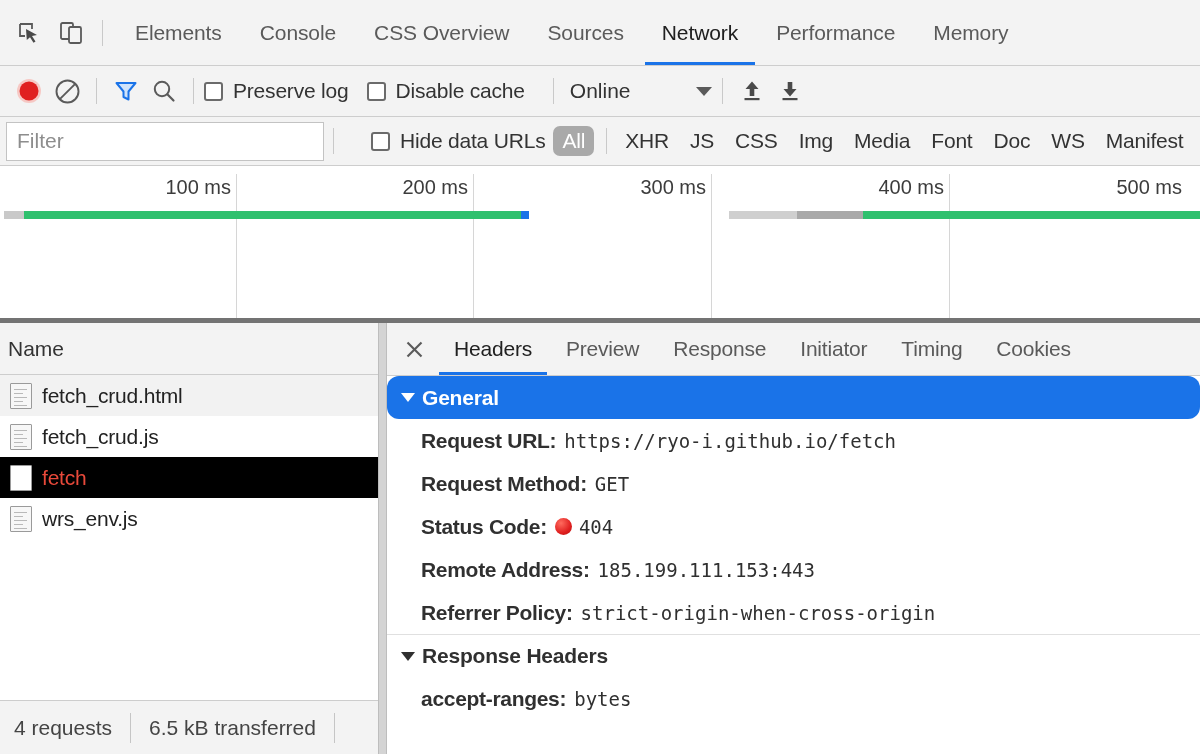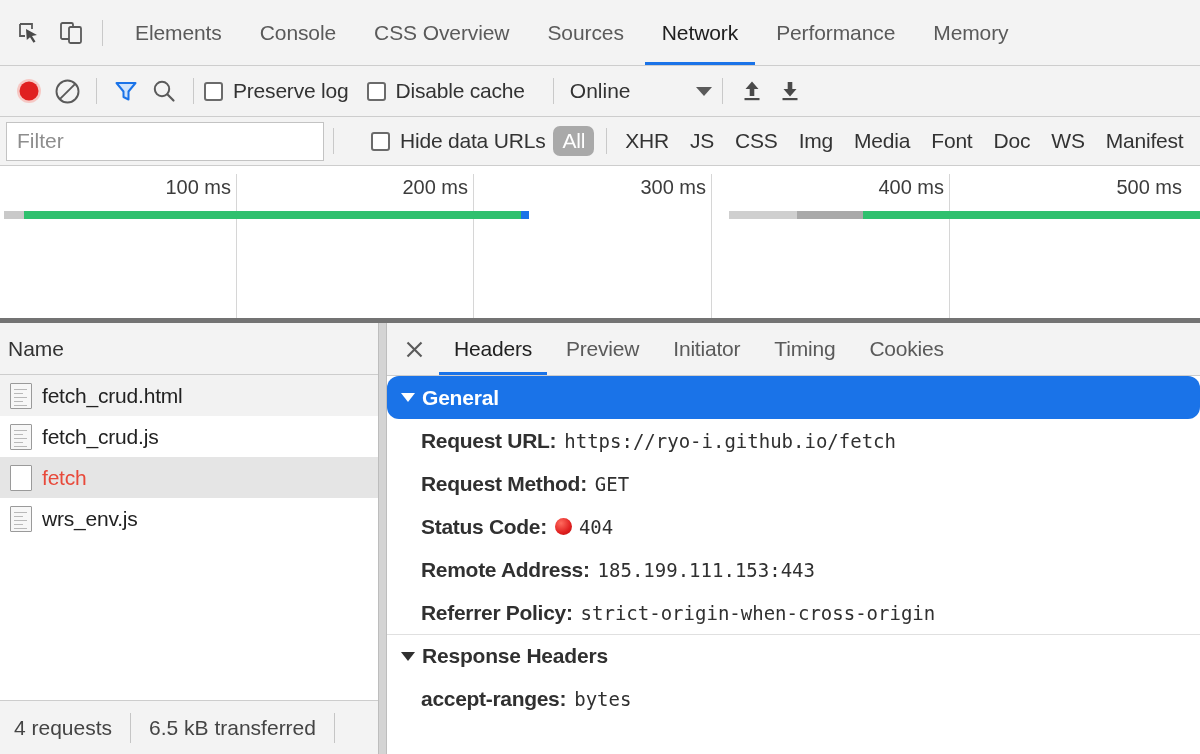--- a/index.html
+++ b/index.html
@@ -272,21 +272,21 @@
 
   .rl-row {
     height: 41px;
     display: flex;
     align-items: center;
     padding-left: 10px;
     cursor: pointer;
     background: #ffffff;
   }
   .rl-row.stripe { background: #f2f2f2; }
-  .rl-row.selected { background: #e5e5e5; }
+  .rl-row.selected { background: #000000; }
 
   .rl-name {
     font-size: 21px;
     color: #222222;
     margin-left: 10px;
     white-space: nowrap;
     overflow: hidden;
     text-overflow: ellipsis;
     letter-spacing: -0.2px;
   }
@@ -658,20 +658,23 @@
             <line x1="16.5" y1="2.5" x2="2.5" y2="16.5" stroke="#5a5a5a" stroke-width="2.1"></line>
           </svg>
         </div>
         <div class="dt-tab active">
             <span>Headers</span>
           </div>
         <div class="dt-tab">
             <span>Preview</span>
           </div>
         <div class="dt-tab">
+            <span>Response</span>
+          </div>
+        <div class="dt-tab">
             <span>Initiator</span>
           </div>
         <div class="dt-tab">
             <span>Timing</span>
           </div>
         <div class="dt-tab">
             <span>Cookies</span>
           </div>
       </div>
 

